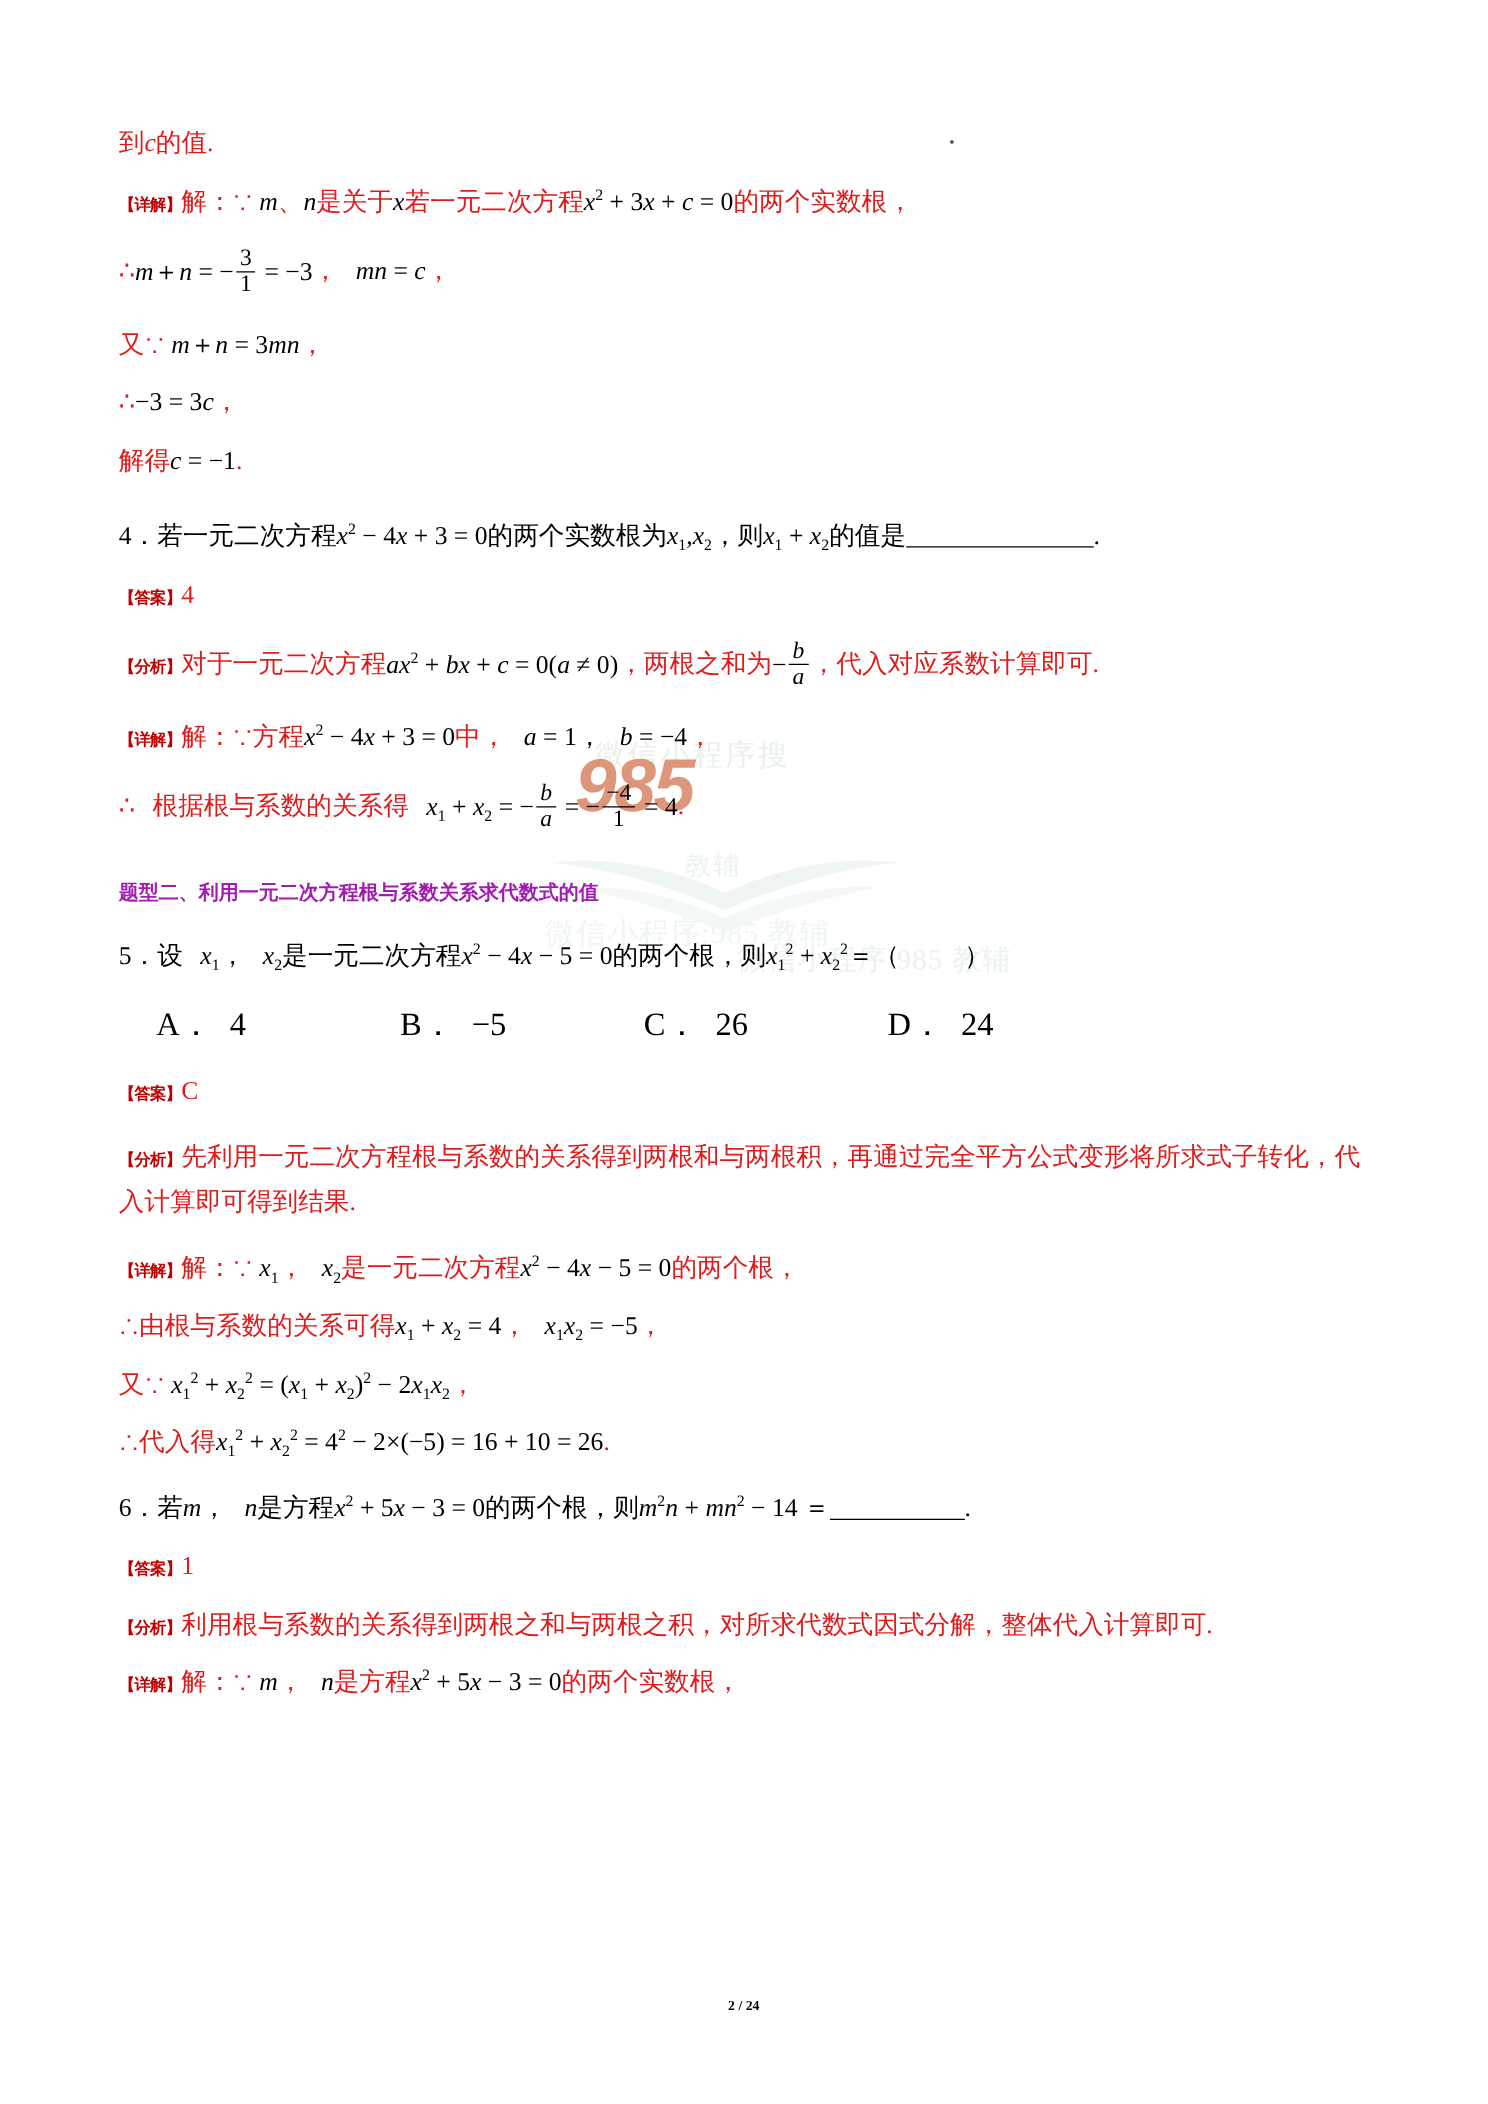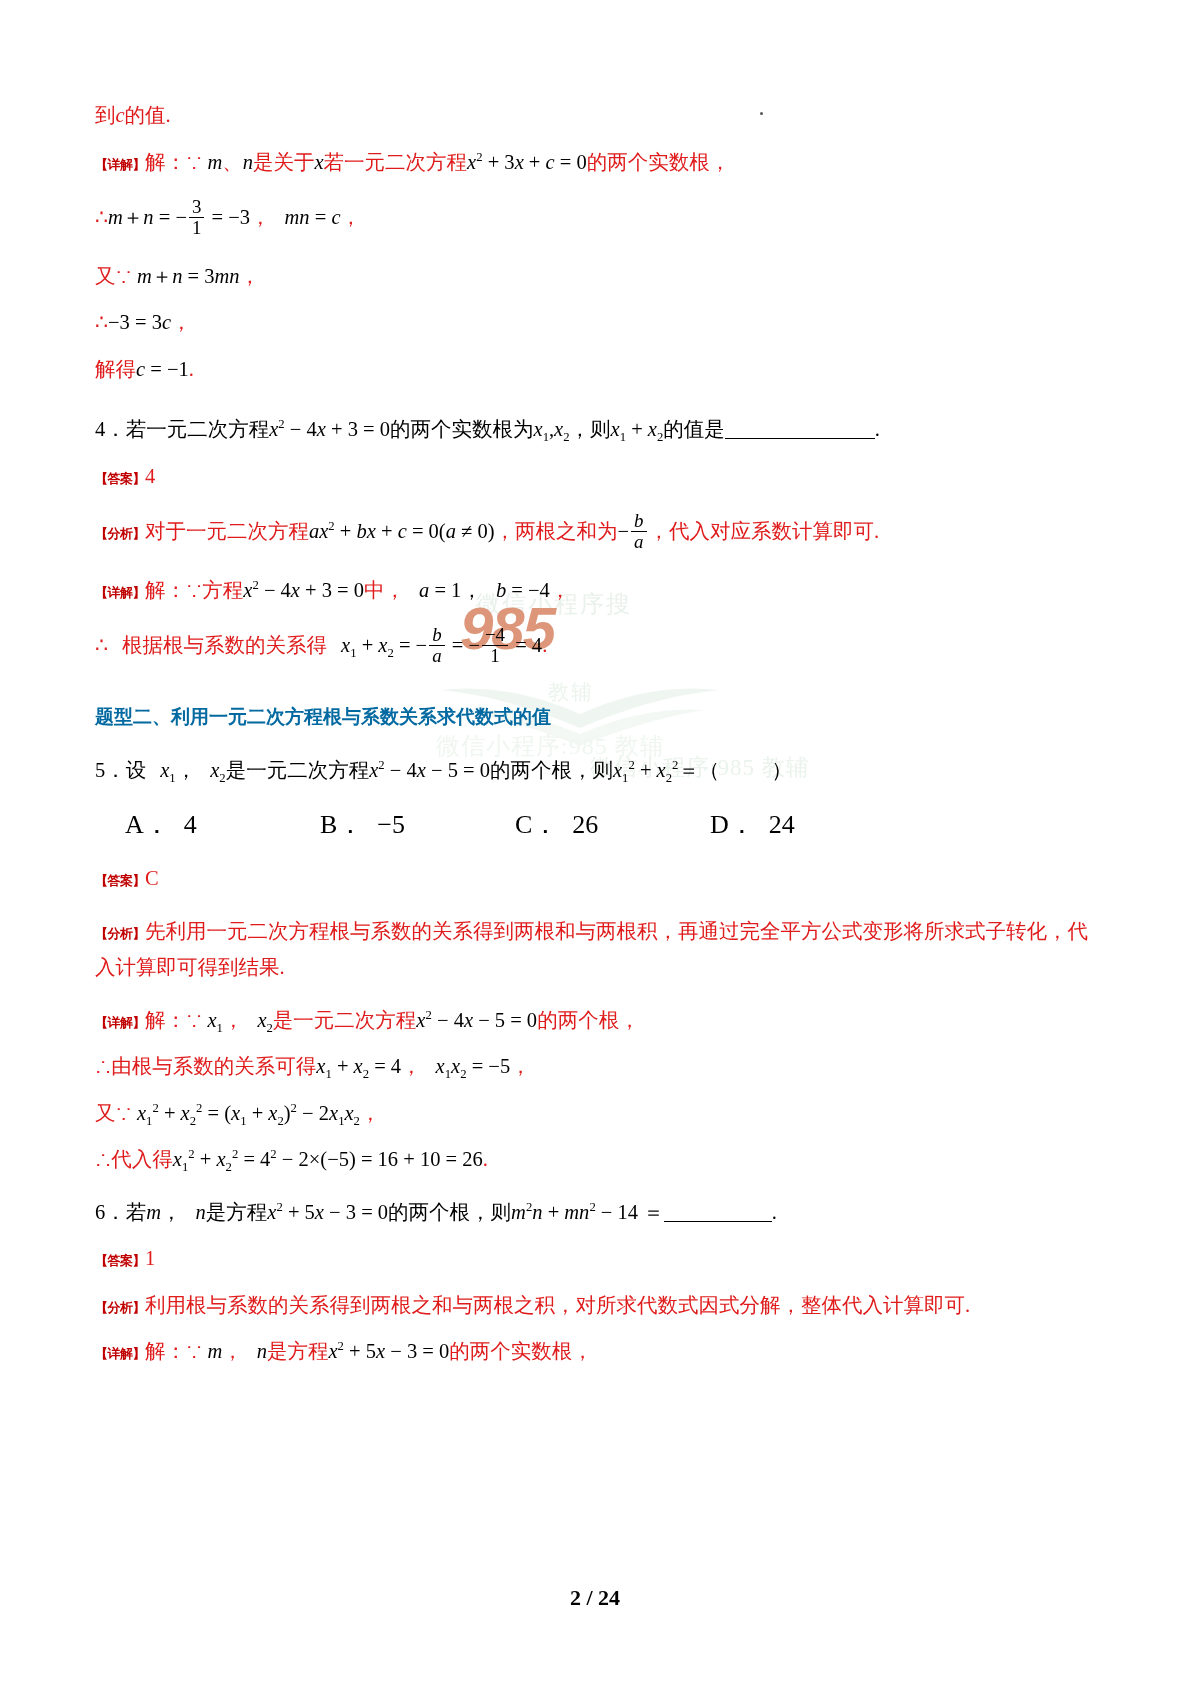--- a/index.html
+++ b/index.html
@@ -58,23 +58,23 @@
   }
   .blank-short {
     display:inline-block;
     width:108px;
     border-bottom:1.6px solid #000;
     vertical-align:-3px;
   }
   .heading {
     font-family:"Liberation Sans","DejaVu Sans",sans-serif;
     font-weight:bold;
-    font-size:19px;
+    font-size:16px;
     margin:36px 0 30px 0;
-    color:#0369a1;
+    color:#a21caf;
     position:relative;
     z-index:3;
   }
   .choices {
     display:block;
     font-size:26px;
     margin:0 0 26px 0;
     padding-left:30px;
     position:relative;
     z-index:3;
@@ -82,21 +82,21 @@
   .choices .opt { display:inline-block; }
   .opt-a { width:195px; }
   .opt-b { width:195px; }
   .opt-c { width:195px; }
   .gap-sm { display:inline-block; width:14px; }
   .footer {
     position:absolute;
     left:0; right:0;
     bottom:72px;
     text-align:center;
-    font-size:22px;
+    font-size:11px;
     font-weight:bold;
     font-family:"Liberation Serif","DejaVu Serif",serif;
     color:#000;
     z-index:3;
   }
   .topdot {
     position:absolute;
     left:760px; top:112px;
     width:3px; height:3px;
     background:#555;

